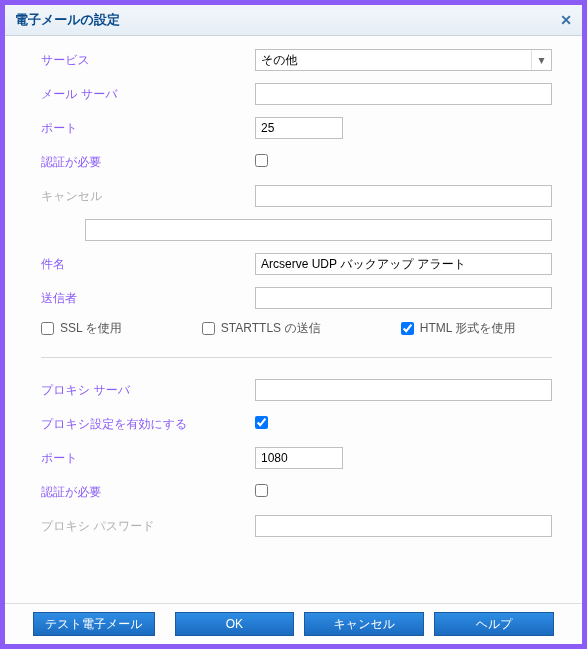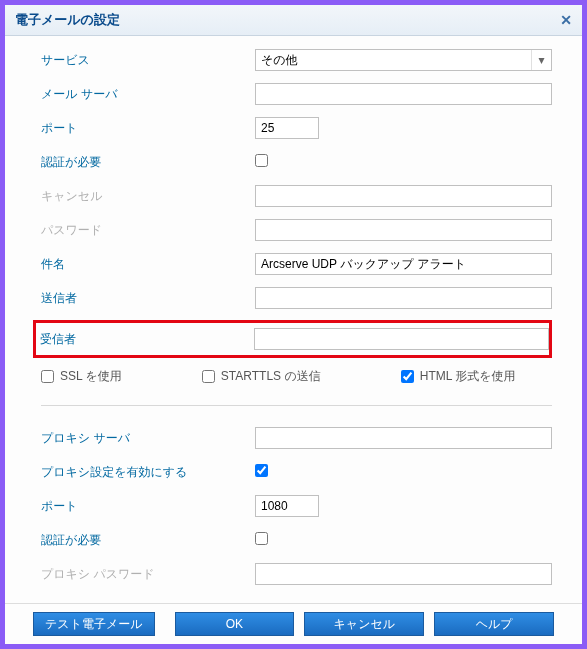--- a/index.html
+++ b/index.html
@@ -42,39 +42,39 @@
       position: relative;
     }
     .form-row {
       display: flex;
       align-items: center;
       margin-bottom: 10px;
       min-height: 24px;
     }
     .label {
       width: 170px;
-      color: #0369a1;
+      color: #8b5cf6;
       font-size: 12px;
     }
     .label.disabled {
       color: #b0b0b0;
     }
     .field {
       flex: 1;
       padding-left: 44px;
     }
     input[type="text"], input[type="password"] {
       width: 100%;
       height: 22px;
       border: 1px solid #c0c0c0;
       padding: 2px 5px;
       font-size: 12px;
     }
     input[type="text"].narrow {
-      width: 64px;
+      width: 88px;
     }
     .select-wrap {
       position: relative;
       width: 100%;
       height: 22px;
       border: 1px solid #c0c0c0;
       background: #fff;
       display: flex;
       align-items: center;
       padding: 0 5px;
@@ -179,40 +179,33 @@
       <span class="label">認証が必要</span>
       <div class="field"><input type="checkbox" style=""></div>
     </div>
 
     <div class="form-row">
       <span class="label disabled">キャンセル</span>
       <div class="field"><input type="text" value="" style=""></div>
     </div>
 
     <div class="form-row">
-      <span class="label disabled">パスワード</span>
       <div class="field"><input type="password" value="" style=""></div>
     </div>
 
     <div class="form-row">
       <span class="label">件名</span>
       <div class="field"><input type="text" value="Arcserve UDP バックアップ アラート" style=""></div>
     </div>
 
     <div class="form-row">
       <span class="label">送信者</span>
       <div class="field"><input type="text" value="" style=""></div>
     </div>
 
-    <div class="highlight-row">
-      <div class="form-row">
-        <span class="label">受信者</span>
-        <div class="field"><input type="text" value="" style=""></div>
-      </div>
-    </div>
 
     <div class="checkbox-row">
       <label class="checkbox-item">
         <input type="checkbox" style="">
         <span>SSL を使用</span>
       </label>
       <label class="checkbox-item">
         <input type="checkbox" style="">
         <span>STARTTLS の送信</span>
       </label>

